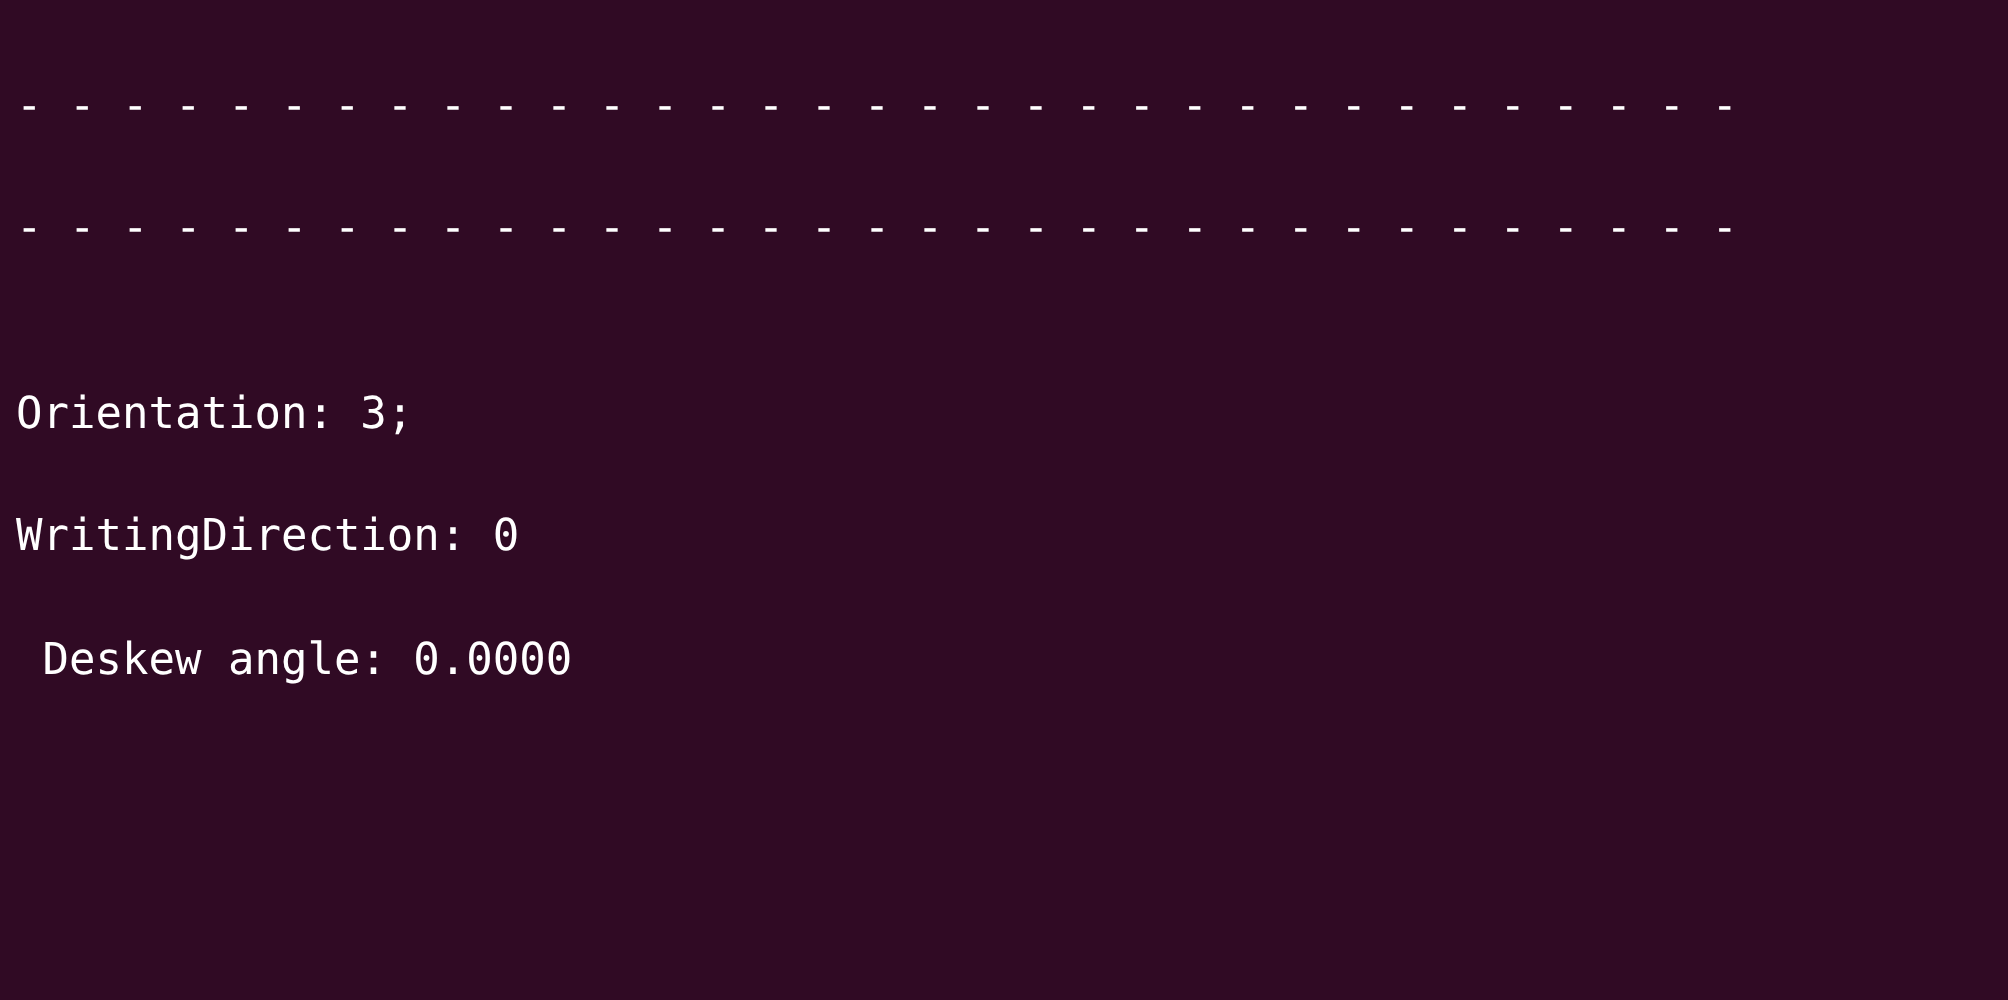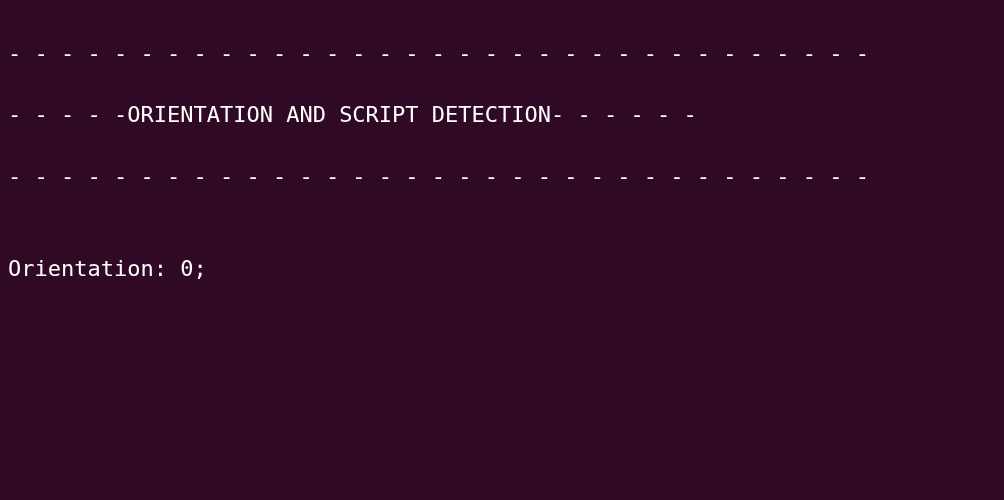--- a/index.html
+++ b/index.html
@@ -20,22 +20,23 @@
   }
   .line {
     display: block;
   }
 </style>
 </head>
 <body>
 
 <div class="terminal">
 <span class="line">- - - - - - - - - - - - - - - - - - - - - - - - - - - - - - - - -</span>
-<span class="line">- - - - -ORIENTATION AND SCRIPT DETECTION- - - - - -  </span>
 <span class="line">- - - - - - - - - - - - - - - - - - - - - - - - - - - - - - - - -</span>
 <span class="line"></span>
-<span class="line">Orientation: 0; </span>
+<span class="line">Orientation: 3; </span>
+<span class="line">WritingDirection: 0</span>
+<span class="line"> Deskew angle: 0.0000</span>
 <span class="line"></span>
 
 
 <span class="line"></span>
 
 </div>
 
 </body></html>

